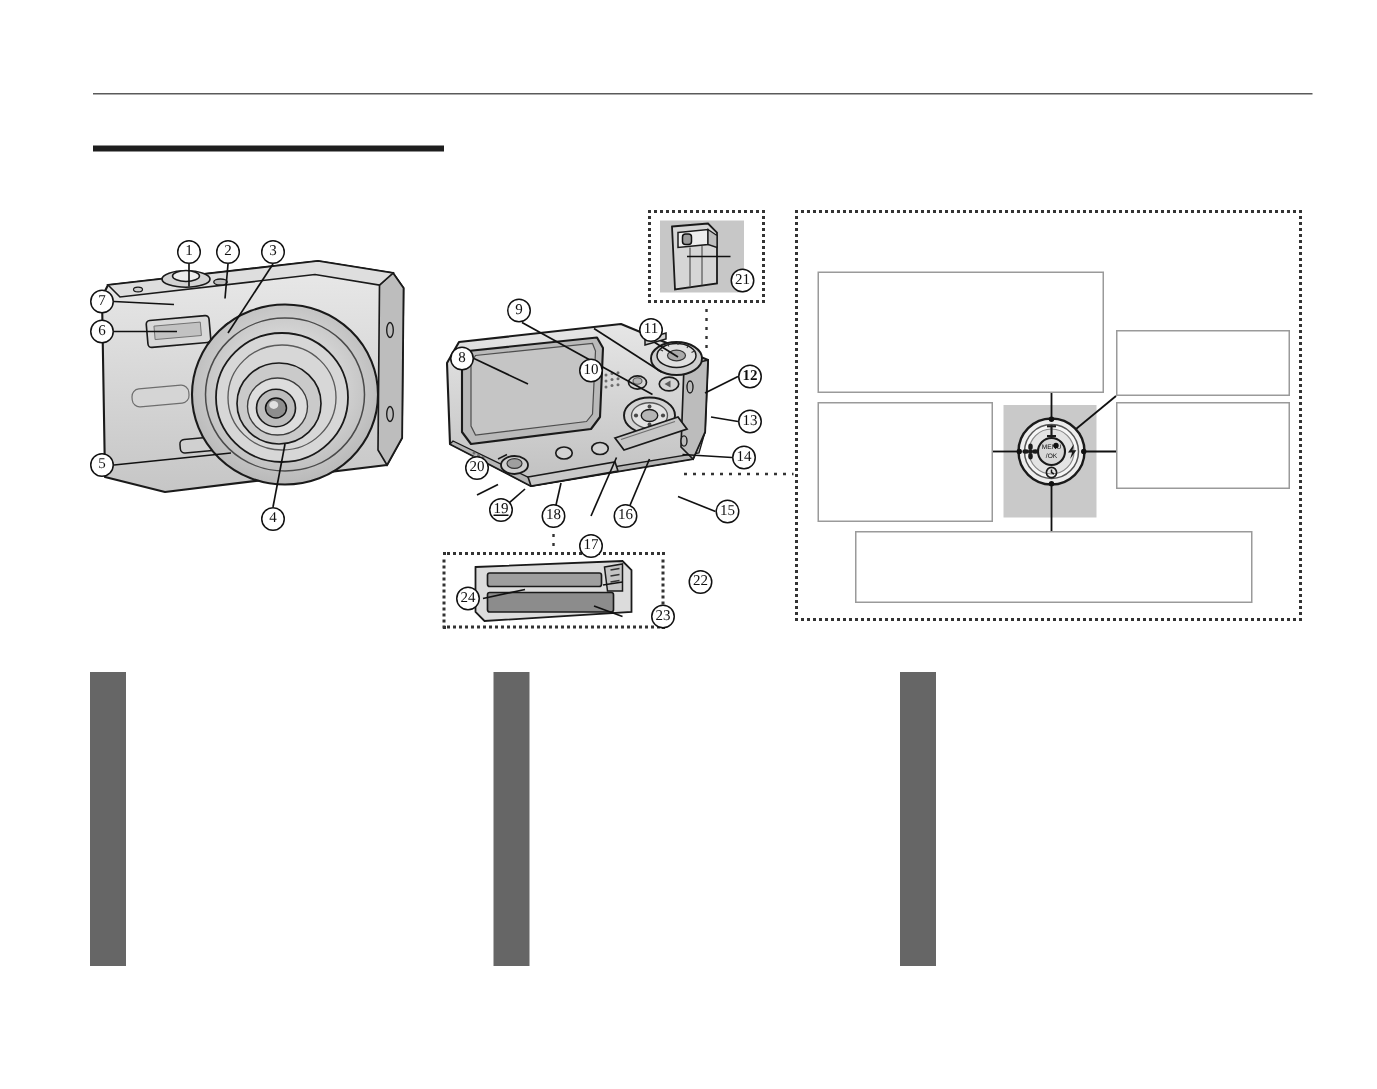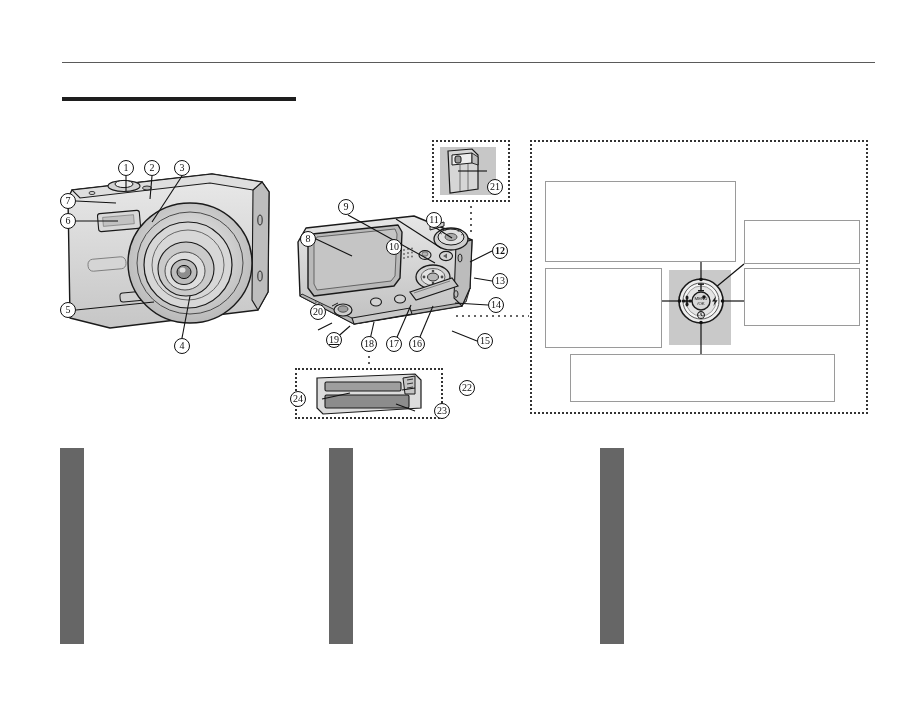--- a/index.html
+++ b/index.html
@@ -375,30 +375,30 @@
 
   <div class="callout" style="left:300px;top:231px;">8</div>
   <div class="callout" style="left:338px;top:199px;">9</div>
   <div class="callout" style="left:386px;top:203px;margin-top:36px;">10</div>
   <div class="callout" style="left:426px;top:212px;">11</div>
   <div class="callout" style="left:492px;top:243px;font-weight:bold;">12</div>
   <div class="callout" style="left:492px;top:273px;">13</div>
   <div class="callout" style="left:488px;top:297px;">14</div>
   <div class="callout" style="left:477px;top:333px;">15</div>
   <div class="callout" style="left:409px;top:336px;">16</div>
-  <div class="callout" style="left:386px;top:336px;">17</div>
+  <div class="callout" style="left:386px;top:356px;">17</div>
   <div class="callout" style="left:361px;top:336px;">18</div>
   <div class="callout" style="left:326px;top:332px;text-decoration:underline;">19</div>
   <div class="callout" style="left:310px;top:304px;">20</div>
 
   <div class="callout" style="left:487px;top:163px;margin-top:16px;">21</div>
 
   <div class="callout" style="left:415px;top:380px;margin-left:44px;">22</div>
   <div class="callout" style="left:434px;top:403px;">23</div>
-  <div class="callout" style="left:290px;top:391px;">24</div>
+  <div class="callout" style="left:304px;top:391px;">24</div>
 
   <div class="colbar" style="left:60px;top:448px;width:24px;height:196px;"></div>
   <div class="body-col" style="left:92px;top:450px;width:225px;"></div>
 
   <div class="colbar" style="left:329px;top:448px;width:24px;height:196px;"></div>
   <div class="body-col" style="left:361px;top:450px;width:225px;"></div>
 
   <div class="colbar" style="left:600px;top:448px;width:24px;height:196px;"></div>
   <div class="body-col" style="left:632px;top:450px;width:225px;"></div>
 

